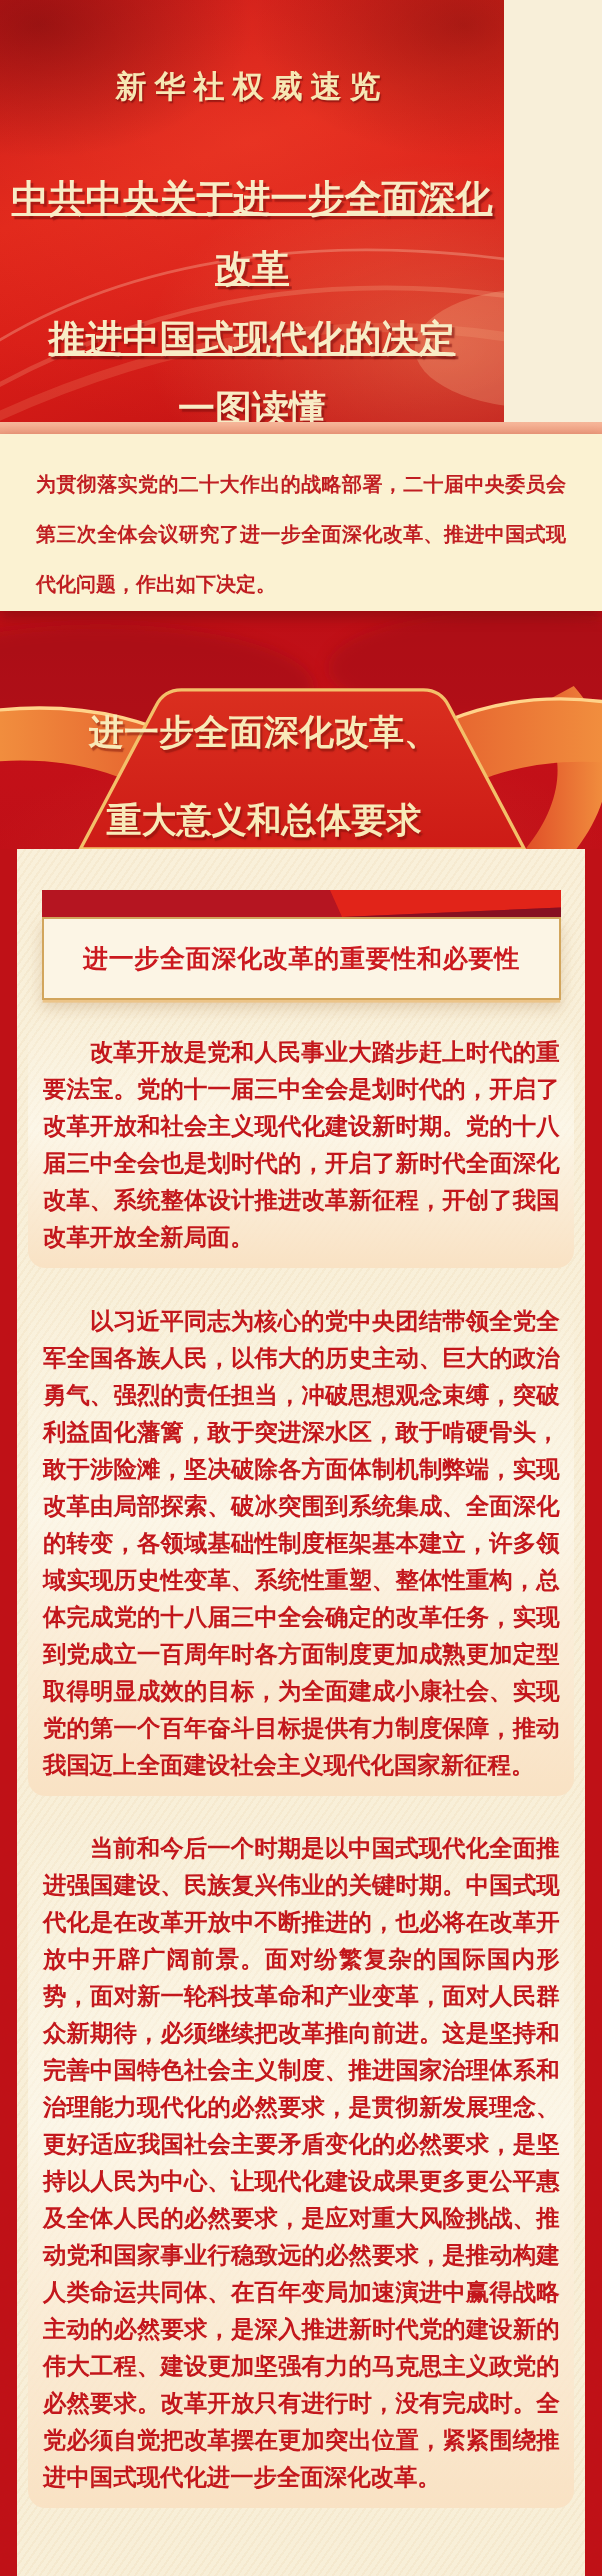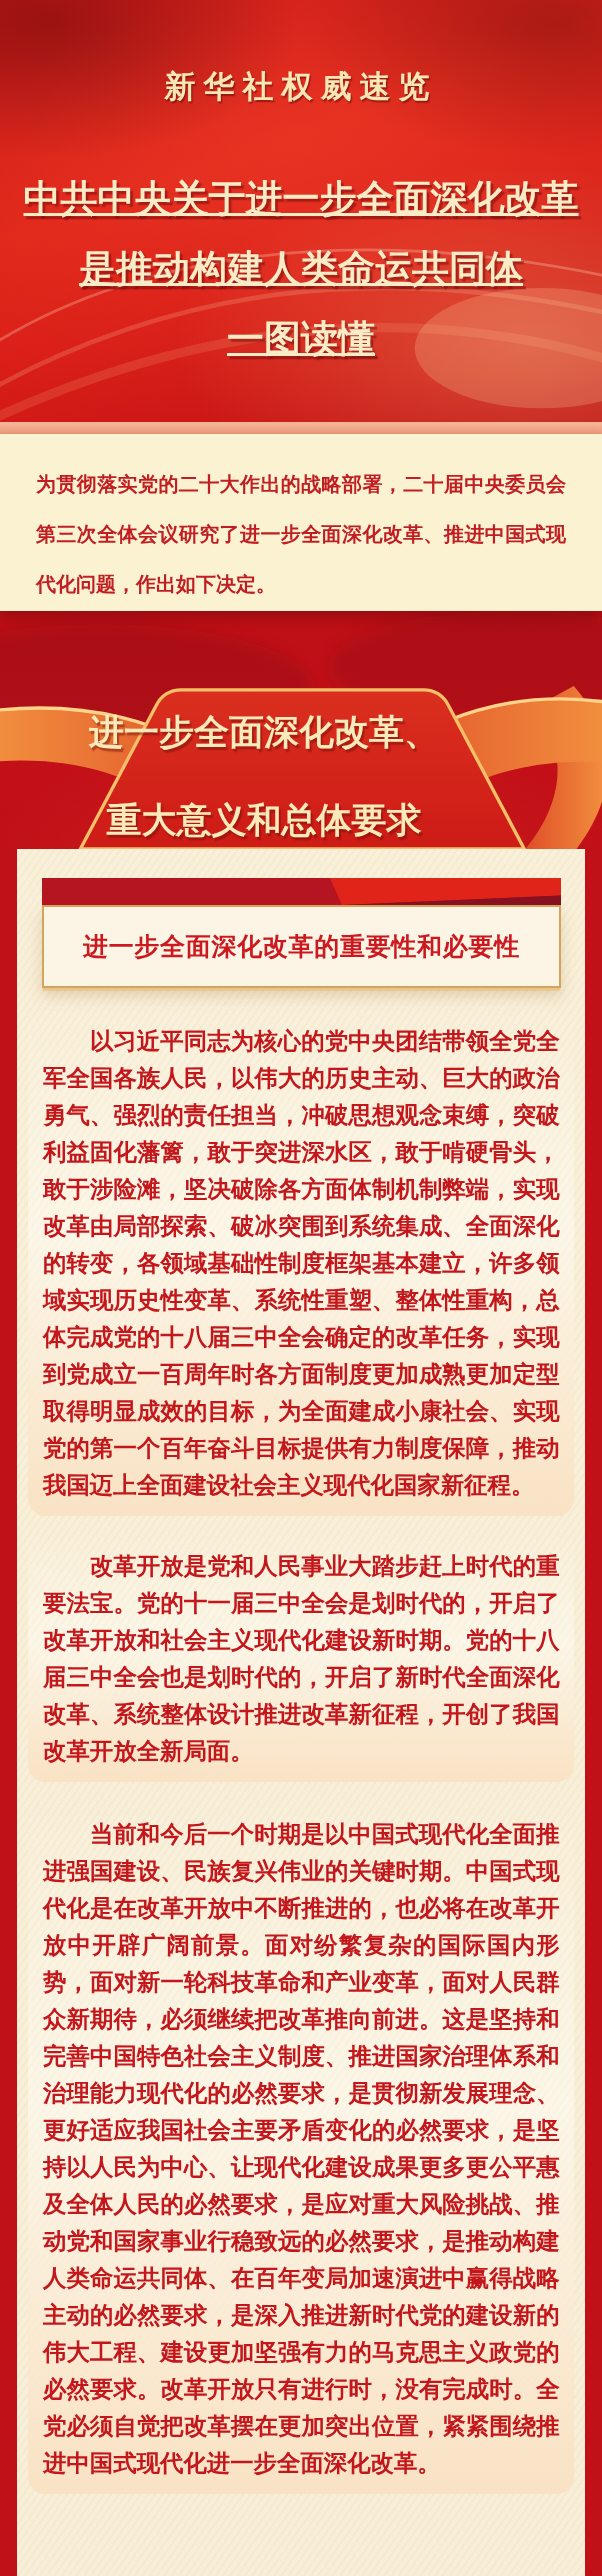--- a/index.html
+++ b/index.html
@@ -10,21 +10,21 @@
   .page{
     position:relative;
     width:602px;height:2576px;
     margin:0 auto;
     overflow:hidden;
     background:#f8efd9;
   }
   
   .hero{
     position:relative;
-    width:602px;height:422px;
+    width:504px;height:422px;
     background:
       radial-gradient(60% 45% at 8% 6%, rgba(90,5,8,.45), rgba(90,5,8,0) 70%),
       radial-gradient(60% 45% at 92% 6%, rgba(90,5,8,.40), rgba(90,5,8,0) 70%),
       radial-gradient(95% 70% at 88% 82%, rgba(255,190,120,.30), rgba(255,190,120,0) 62%),
       radial-gradient(130% 90% at 50% 34%, rgba(255,90,60,.30), rgba(255,90,60,0) 75%),
       linear-gradient(160deg,#c41315 0%,#de2318 38%,#d81d17 58%,#bd1013 100%);
     overflow:hidden;
   }
   .hero-flares{position:absolute;left:0;top:0;width:602px;height:422px;}
   .hero-inner{position:relative;z-index:2;text-align:center;}
@@ -85,21 +85,21 @@
   }
   .content-inner{
     position:relative;
     width:568px;height:1727px;
     background:
       repeating-linear-gradient(125deg, rgba(226,196,150,.14) 0 2px, rgba(255,255,255,0) 2px 6px),
       linear-gradient(#f9f0da,#f8efd8);
     box-sizing:border-box;
     padding:25px 0 27px;
   }
-  .section-card{width:519px;margin:4px auto;}
+  .section-card{width:519px;margin:16px auto;}
   .section-ribbon{display:block;width:519px;height:27px;}
   .section-box{
     box-sizing:border-box;
     width:519px;height:83px;
     background:#fcf5e5;
     border:2px solid #d2a55c;
     box-shadow:0 3.3px 0 -0.7px #ecc488, 0 8px 13.4px rgba(150,90,30,.22);
     display:flex;align-items:center;justify-content:center;
   }
   .section-title{
@@ -133,21 +133,21 @@
     <svg class="hero-flares" viewBox="0 0 900 630" aria-hidden="true">
       <path d="M-20,520 C200,380 520,330 920,415" fill="none" stroke="rgba(255,230,200,.28)" stroke-width="4"></path>
       <path d="M-20,585 C260,430 560,390 920,470" fill="none" stroke="rgba(255,210,170,.20)" stroke-width="7"></path>
       <path d="M-20,630 C300,480 620,450 920,540" fill="none" stroke="rgba(255,190,140,.16)" stroke-width="14"></path>
       <ellipse cx="810" cy="520" rx="190" ry="90" fill="rgba(255,220,170,.22)"></ellipse>
     </svg>
     <div class="hero-inner">
       <p class="kicker">新华社权威速览</p>
       <h1 class="hero-title">
         <span>中共中央关于进一步全面深化改革</span><br>
-        <span>是推动构建人类命运共同体</span><br>
+        <span>推进中国式现代化的决定</span><br>
         <span>一图读懂</span>
       </h1>
     </div>
   </header>
 
   <div class="salmon-strip"></div>
 
   <section class="intro">
     <p>为贯彻落实党的二十大作出的战略部署，二十届中央委员会第三次全体会议研究了进一步全面深化改革、推进中国式现代化问题，作出如下决定。</p>
   </section>
@@ -195,28 +195,28 @@
           <rect x="0" y="0" width="775" height="40" fill="#b31420"></rect>
           <polygon points="0,0 430,0 448,40 0,40" fill="#b51521"></polygon>
           <polygon points="430,0 775,0 775,26 448,40" fill="#e12419"></polygon>
           <polygon points="448,40 775,26 775,40" fill="#871021"></polygon>
         </svg>
         <div class="section-box">
           <h2 class="section-title">进一步全面深化改革的重要性和必要性</h2>
         </div>
       </div>
 
+      <article class="para-card first">
+        <p>改革开放是党和人民事业大踏步赶上时代的重要法宝。党的十一届三中全会是划时代的，开启了改革开放和社会主义现代化建设新时期。党的十八届三中全会也是划时代的，开启了新时代全面深化改革、系统整体设计推进改革新征程，开创了我国改革开放全新局面。</p>
+      </article>
+
       <article class="para-card">
         <p>以习近平同志为核心的党中央团结带领全党全军全国各族人民，以伟大的历史主动、巨大的政治勇气、强烈的责任担当，冲破思想观念束缚，突破利益固化藩篱，敢于突进深水区，敢于啃硬骨头，敢于涉险滩，坚决破除各方面体制机制弊端，实现改革由局部探索、破冰突围到系统集成、全面深化的转变，各领域基础性制度框架基本建立，许多领域实现历史性变革、系统性重塑、整体性重构，总体完成党的十八届三中全会确定的改革任务，实现到党成立一百周年时各方面制度更加成熟更加定型取得明显成效的目标，为全面建成小康社会、实现党的第一个百年奋斗目标提供有力制度保障，推动我国迈上全面建设社会主义现代化国家新征程。</p>
       </article>
 
-      <article class="para-card first">
-        <p>改革开放是党和人民事业大踏步赶上时代的重要法宝。党的十一届三中全会是划时代的，开启了改革开放和社会主义现代化建设新时期。党的十八届三中全会也是划时代的，开启了新时代全面深化改革、系统整体设计推进改革新征程，开创了我国改革开放全新局面。</p>
-      </article>
-
       <article class="para-card">
         <p>当前和今后一个时期是以中国式现代化全面推进强国建设、民族复兴伟业的关键时期。中国式现代化是在改革开放中不断推进的，也必将在改革开放中开辟广阔前景。面对纷繁复杂的国际国内形势，面对新一轮科技革命和产业变革，面对人民群众新期待，必须继续把改革推向前进。这是坚持和完善中国特色社会主义制度、推进国家治理体系和治理能力现代化的必然要求，是贯彻新发展理念、更好适应我国社会主要矛盾变化的必然要求，是坚持以人民为中心、让现代化建设成果更多更公平惠及全体人民的必然要求，是应对重大风险挑战、推动党和国家事业行稳致远的必然要求，是推动构建人类命运共同体、在百年变局加速演进中赢得战略主动的必然要求，是深入推进新时代党的建设新的伟大工程、建设更加坚强有力的马克思主义政党的必然要求。改革开放只有进行时，没有完成时。全党必须自觉把改革摆在更加突出位置，紧紧围绕推进中国式现代化进一步全面深化改革。</p>
       </article>
 
     </div>
   </section>
 
 </div>
 
 

